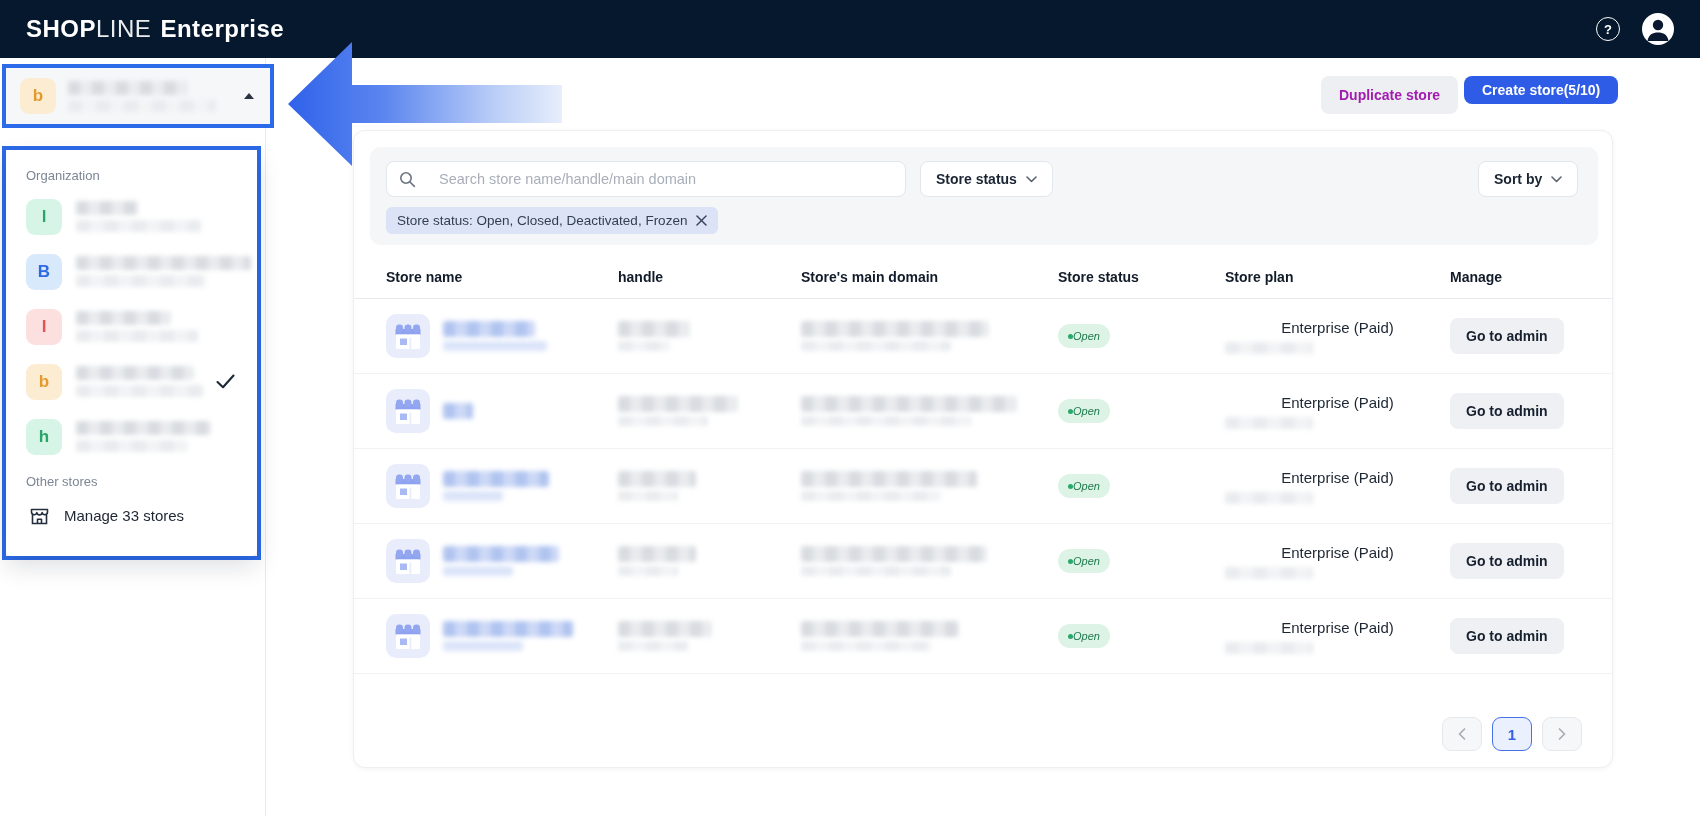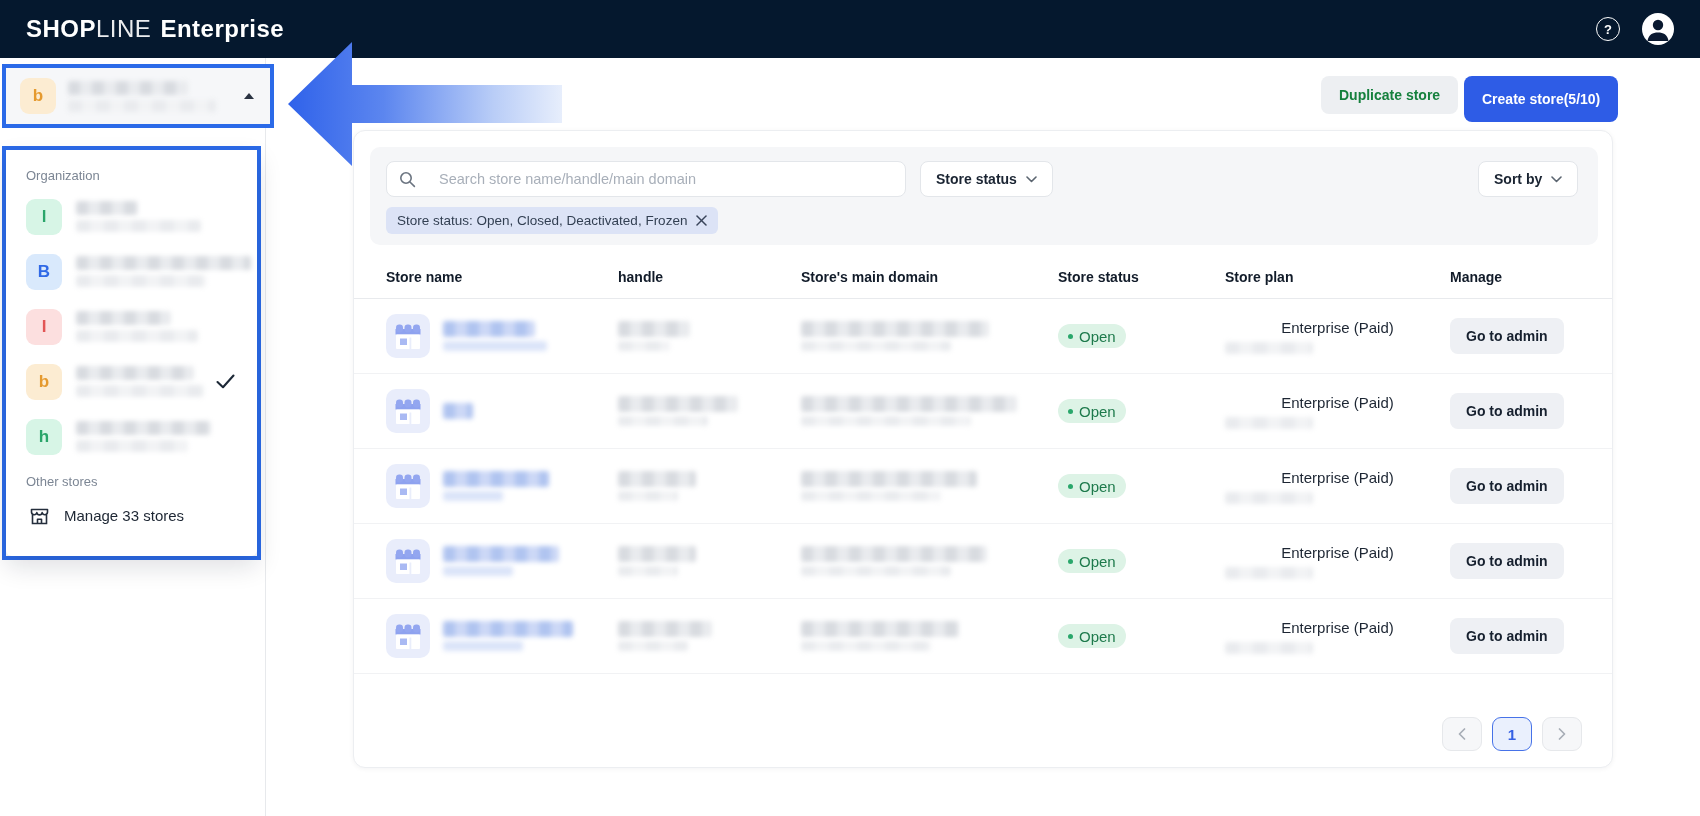--- a/index.html
+++ b/index.html
@@ -40,42 +40,42 @@
   .px-gray{background:repeating-linear-gradient(90deg,#d8dbe0 0 12px,#e9ebee 12px 24px);}
   .px-gray-light{background:repeating-linear-gradient(90deg,#e9ebee 0 14px,#f2f3f5 14px 28px);}
   .px-blue{background:repeating-linear-gradient(90deg,#b0c4f0 0 12px,#ccd8f6 12px 24px);}
   .px-blue-light{background:#dbe4f9;}.h16{height:16px}.h14{height:14px}.h12{height:12px}.h10{height:10px}
 
   
   .annot-arrow{position:absolute;left:286px;top:40px;z-index:6;filter:blur(.6px);pointer-events:none;}
 
   
   .btn{border:none;border-radius:8px;font-family:inherit;font-size:14px;font-weight:600;cursor:pointer;display:inline-flex;align-items:center;justify-content:center;}
-  .btn-duplicate{position:absolute;left:1321px;top:76px;height:38px;padding:0 18px;background:#edeff2;color:#15803d;z-index:1;}
-  .btn-create{position:absolute;left:1464px;top:76px;height:46px;padding:0 18px;background:var(--accent,#2e5ce6);color:#fff;z-index:1;}
+  .btn-duplicate{position:absolute;left:1321px;top:76px;height:38px;padding:0 18px;background:#edeff2;color:#a21caf;z-index:1;}
+  .btn-create{position:absolute;left:1464px;top:76px;height:28px;padding:0 18px;background:var(--accent,#2e5ce6);color:#fff;z-index:1;}
 
   .card{position:absolute;left:353px;top:130px;width:1260px;height:638px;background:#fff;border:1px solid #eceef1;border-radius:12px;box-shadow:0 1px 5px rgba(16,24,40,.05);box-sizing:border-box;z-index:1;}
 
   .filter-panel{position:absolute;left:16px;top:16px;width:1228px;height:98px;background:#f5f6f8;border-radius:10px;box-sizing:border-box;}
   .search-box{position:absolute;left:16px;top:14px;width:520px;height:36px;background:#fff;border:1px solid #e3e6ea;border-radius:8px;display:flex;align-items:center;padding:0 12px;box-sizing:border-box;gap:8px;}
   .search-box input{border:none;outline:none;flex:1;font-family:inherit;font-size:14.5px;color:#1a2432;background:transparent;margin-left:13px;}
   .search-box input::placeholder{color:#a8afb9;}
   .drop-btn{position:absolute;top:14px;height:36px;background:#fff;border:1px solid #e3e6ea;border-radius:8px;display:flex;align-items:center;gap:9px;padding:0 15px;font-size:14px;font-weight:600;color:#1a2432;cursor:pointer;box-sizing:border-box;}
   .drop-status{left:550px;}
   .drop-sort{left:1108px;}
   .chip{position:absolute;left:16px;top:60px;height:27px;background:var(--chip_bg,#dce3f6);border-radius:6px;display:flex;align-items:center;gap:9px;padding:0 11px;font-size:13.5px;color:#323f52;}
   .chip .x{cursor:pointer;display:flex;align-items:center;}
 
   .tgrid{display:grid;grid-template-columns:232px 183px 257px 167px 225px 1fr;align-items:center;padding:0 32px;box-sizing:border-box;}
   .thead{position:absolute;left:0;top:124px;width:100%;height:44px;border-bottom:1px solid #e8eaed;font-size:14px;font-weight:700;color:#111b29;}
   .tbody{position:absolute;left:0;top:168px;width:100%;}
   .trow{height:75px;border-bottom:1px solid #f1f2f4;}
   .cell-store{display:flex;align-items:center;gap:13px;}
   .bars{display:flex;flex-direction:column;gap:4px;}
-  .store-badge{display:inline-flex;align-items:center;gap:6px;height:24px;padding:0 10px;border-radius:12px;background:var(--badge_bg,#ddf3e6);color:var(--badge_text,#1e7a4c);font-size:15px;width:max-content;}
+  .store-badge{display:inline-flex;align-items:center;height:24px;padding:0 10px;border-radius:12px;background:var(--badge_bg,#ddf3e6);color:var(--badge_text,#1e7a4c);font-size:11px;width:max-content;font-style:italic;}
   .store-badge .dot{width:5px;height:5px;border-radius:50%;background:#2aa76b;}
   .plan-cell{display:flex;flex-direction:column;gap:6px;font-size:15px;color:#1d2633;text-align:center;}
   .btn-admin{height:36px;padding:0 16px;background:#eef0f4;color:#16202e;font-weight:700;font-size:14px;}
   .pager{position:absolute;right:30px;bottom:16px;display:flex;gap:10px;}
   .page-btn{width:40px;height:34px;border-radius:9px;border:1px solid #e6e8eb;background:#f6f7f9;display:flex;align-items:center;justify-content:center;cursor:pointer;box-sizing:border-box;}
   .page-btn.active{border:1.5px solid #4672e8;background:#eaf0fd;color:#3560e4;font-size:15px;font-weight:600;}
   svg{display:block;}
 </style>
 </head>
 <body>

